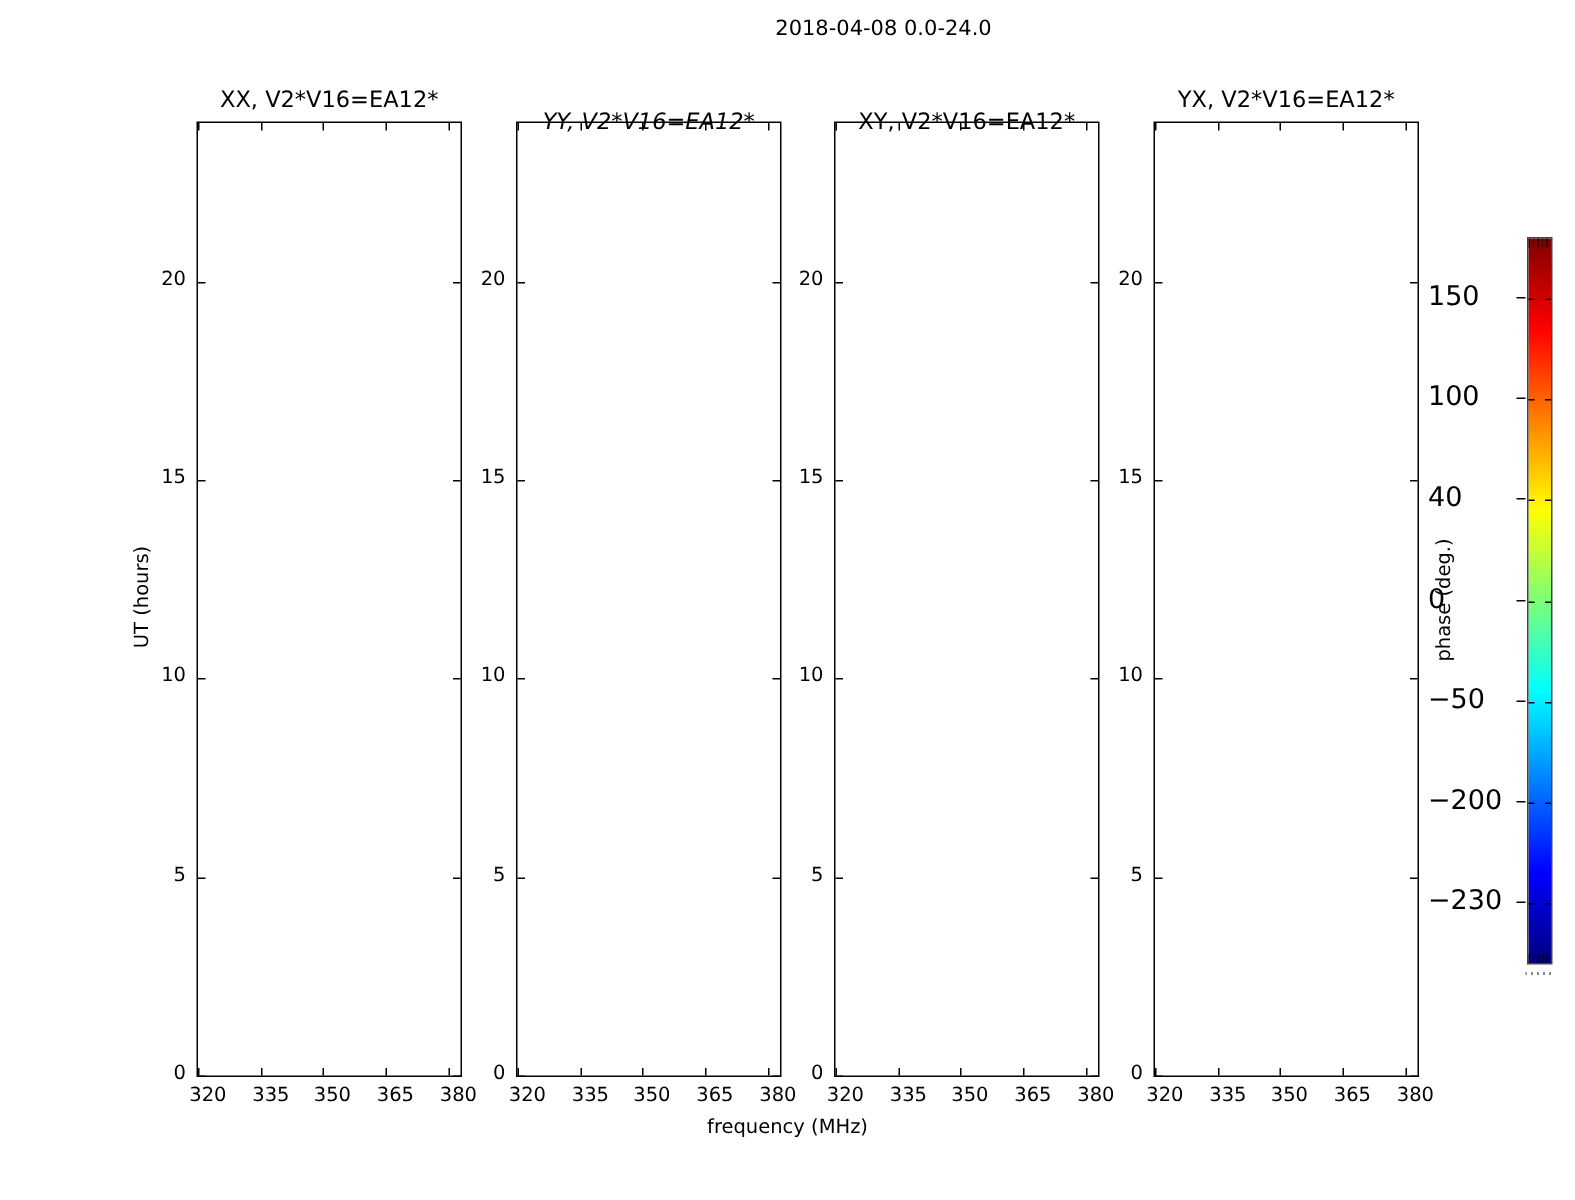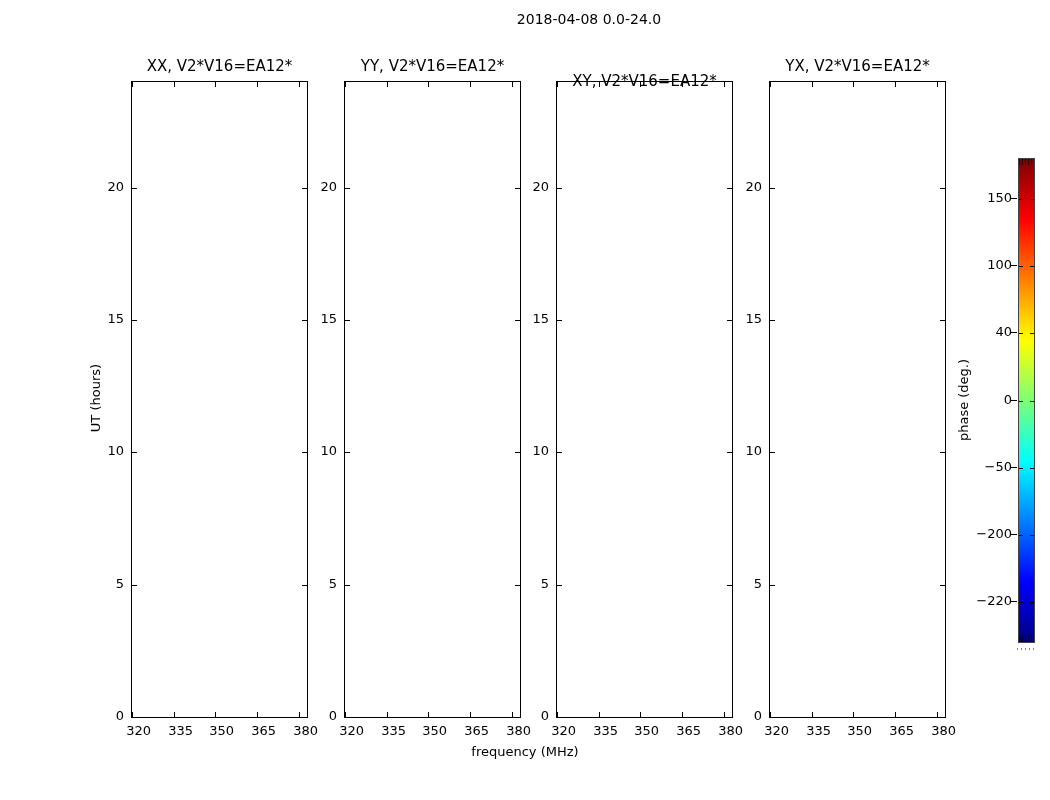--- a/index.html
+++ b/index.html
@@ -86,25 +86,24 @@
     top: calc(100% + 6px);
     height: 2px;
     background: repeating-linear-gradient(90deg, #8a8a8a 0 1px, rgba(0,0,0,0) 1px 4px);
   }
   .cb-tick { position: absolute; background: #000000; height: 1px; }
   .cb-tick.out-left { width: 6px; }
   .cb-tick.in-left { width: 4px; left: 0; }
   .cb-tick.in-right { width: 4px; right: 0; }
   .cbtick-label {
     position: absolute;
-    font-size: 13px;
+    font-size: 18px;
     line-height: 16px;
     height: 16px;
     width: 60px;
-    text-align: right;
     white-space: nowrap;
   }
 </style>
 </head>
 <body>
 
 <div class="figure">
   <div class="suptitle">2018-04-08 0.0-24.0</div>
 
   <div id="subplots">
@@ -156,21 +155,21 @@
         <div class="tick-mark" style="right: 0px; top: 635px; width: 5px; height: 1px;"></div>
         <div class="tick-mark" style="left: 0px; top: 503px; width: 5px; height: 1px;"></div>
         <div class="tick-mark" style="right: 0px; top: 503px; width: 5px; height: 1px;"></div>
         <div class="tick-mark" style="left: 0px; top: 370px; width: 5px; height: 1px;"></div>
         <div class="tick-mark" style="right: 0px; top: 370px; width: 5px; height: 1px;"></div>
         <div class="tick-mark" style="left: 0px; top: 238px; width: 5px; height: 1px;"></div>
         <div class="tick-mark" style="right: 0px; top: 238px; width: 5px; height: 1px;"></div>
         <div class="tick-mark" style="left: 0px; top: 106px; width: 5px; height: 1px;"></div>
         <div class="tick-mark" style="right: 0px; top: 106px; width: 5px; height: 1px;"></div>
       </div>
-      <div class="subplot-title" style="left: 314px; top: 57px; width: 237px;">YY, V2*V16=EA12*</div>
+      <div class="subplot-title" style="left: 314px; top: 72px; width: 237px; font-style: italic;">YY, V2*V16=EA12*</div>
       <div class="tick-label xtick-label" style="left: 324px; top: 723px; width: 40px;">320</div>
       <div class="tick-label xtick-label" style="left: 366px; top: 723px; width: 40px;">335</div>
       <div class="tick-label xtick-label" style="left: 407px; top: 723px; width: 40px;">350</div>
       <div class="tick-label xtick-label" style="left: 449px; top: 723px; width: 40px;">365</div>
       <div class="tick-label xtick-label" style="left: 491px; top: 723px; width: 40px;">380</div>
       <div class="tick-label ytick-label" style="left: 297px; top: 708px; width: 40px;">0</div>
       <div class="tick-label ytick-label" style="left: 297px; top: 576px; width: 40px;">5</div>
       <div class="tick-label ytick-label" style="left: 297px; top: 443px; width: 40px;">10</div>
       <div class="tick-label ytick-label" style="left: 297px; top: 311px; width: 40px;">15</div>
       <div class="tick-label ytick-label" style="left: 297px; top: 179px; width: 40px;">20</div>
@@ -271,16 +270,16 @@
       <div class="cbtick-label" style="left: 952px; top: 257px;">100</div>
       <div class="cb-tick out-left" style="position: absolute; left: 1011px; top: 332px;"></div>
       <div class="cbtick-label" style="left: 952px; top: 324px;">40</div>
       <div class="cb-tick out-left" style="position: absolute; left: 1011px; top: 400px;"></div>
       <div class="cbtick-label" style="left: 952px; top: 392px;">0</div>
       <div class="cb-tick out-left" style="position: absolute; left: 1011px; top: 467px;"></div>
       <div class="cbtick-label" style="left: 952px; top: 459px;">−50</div>
       <div class="cb-tick out-left" style="position: absolute; left: 1011px; top: 534px;"></div>
       <div class="cbtick-label" style="left: 952px; top: 526px;">−200</div>
       <div class="cb-tick out-left" style="position: absolute; left: 1011px; top: 601px;"></div>
-      <div class="cbtick-label" style="left: 952px; top: 593px;">−220</div>
+      <div class="cbtick-label" style="left: 952px; top: 593px;">−230</div>
     </div>
   <div class="cblabel">phase (deg.)</div>
 </div>
 
 </body></html>

